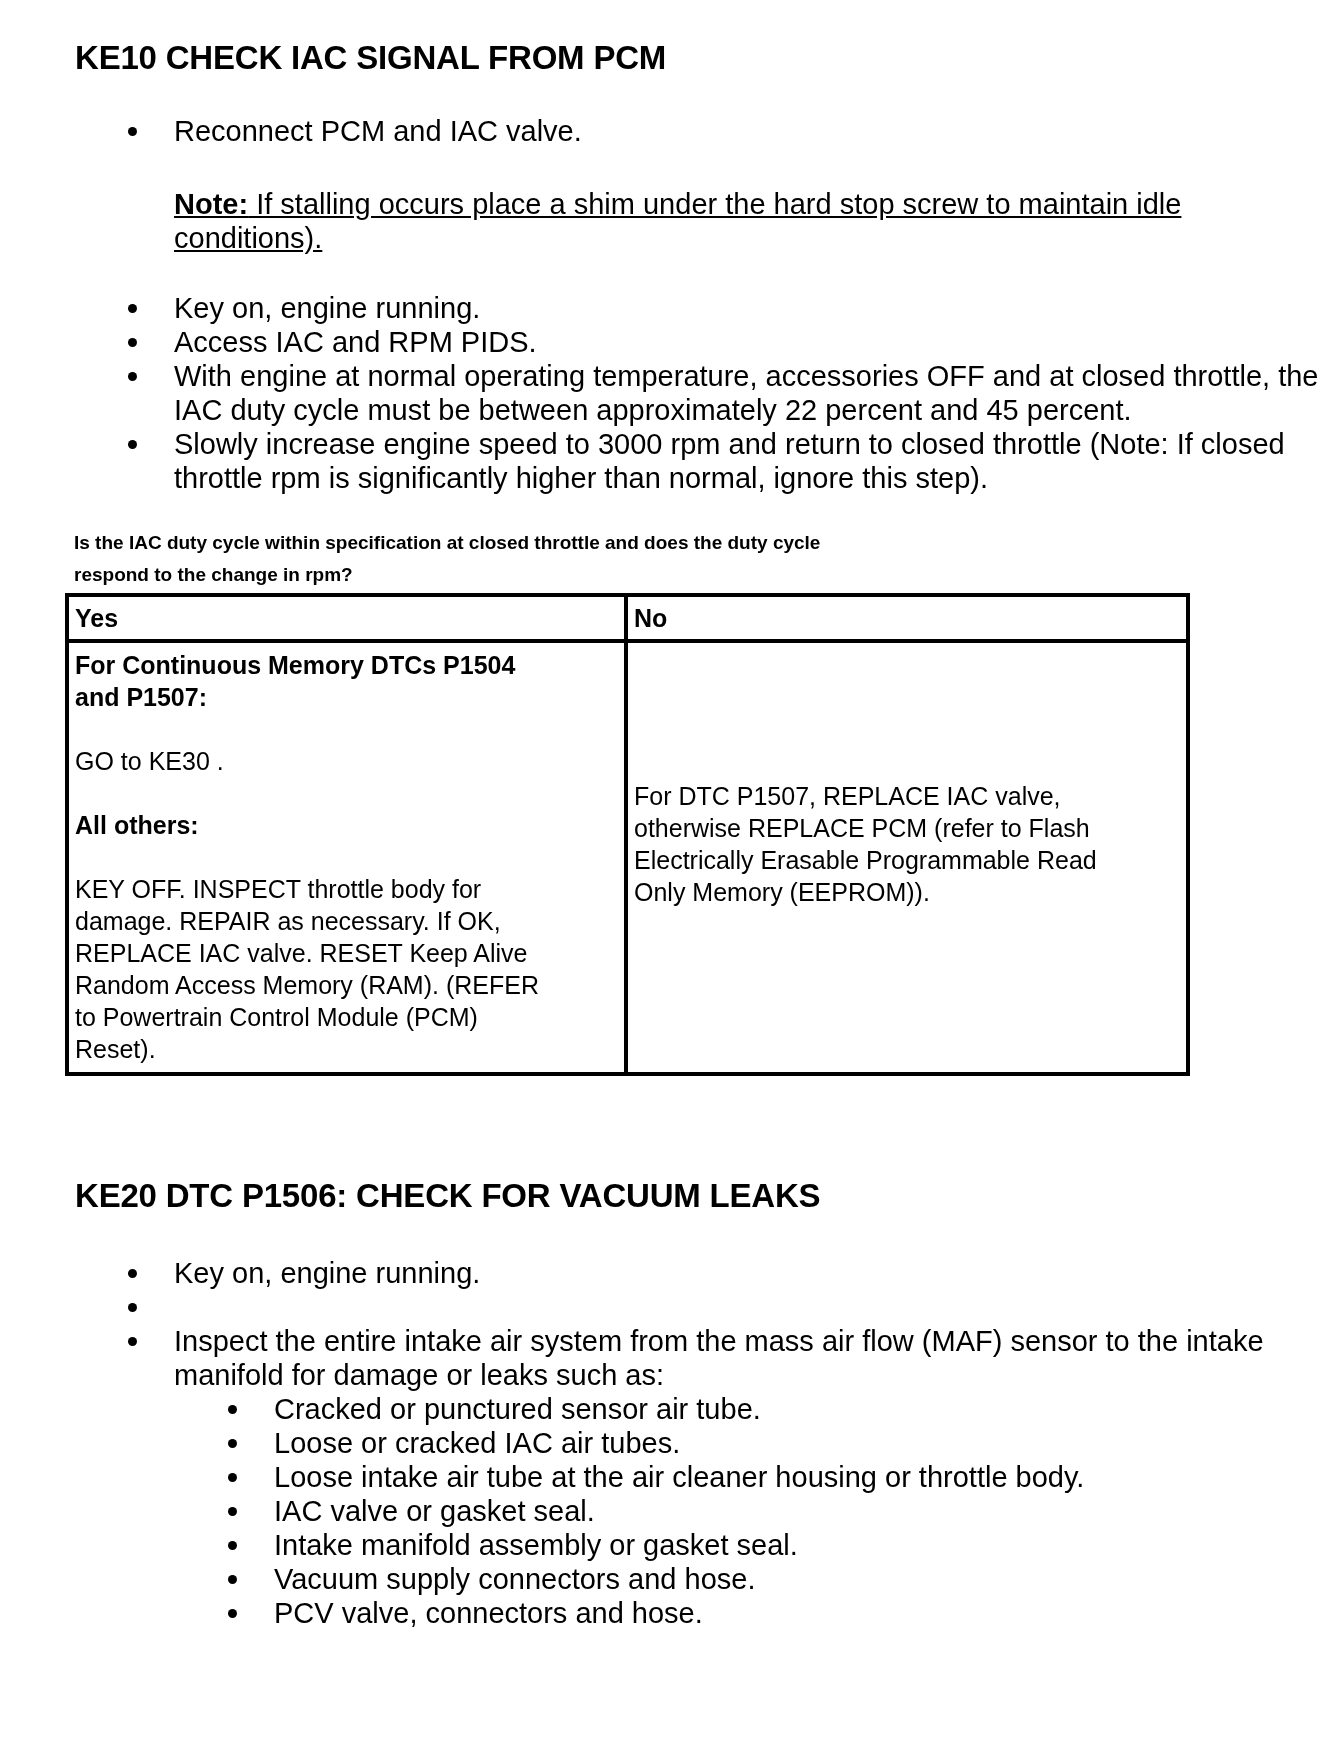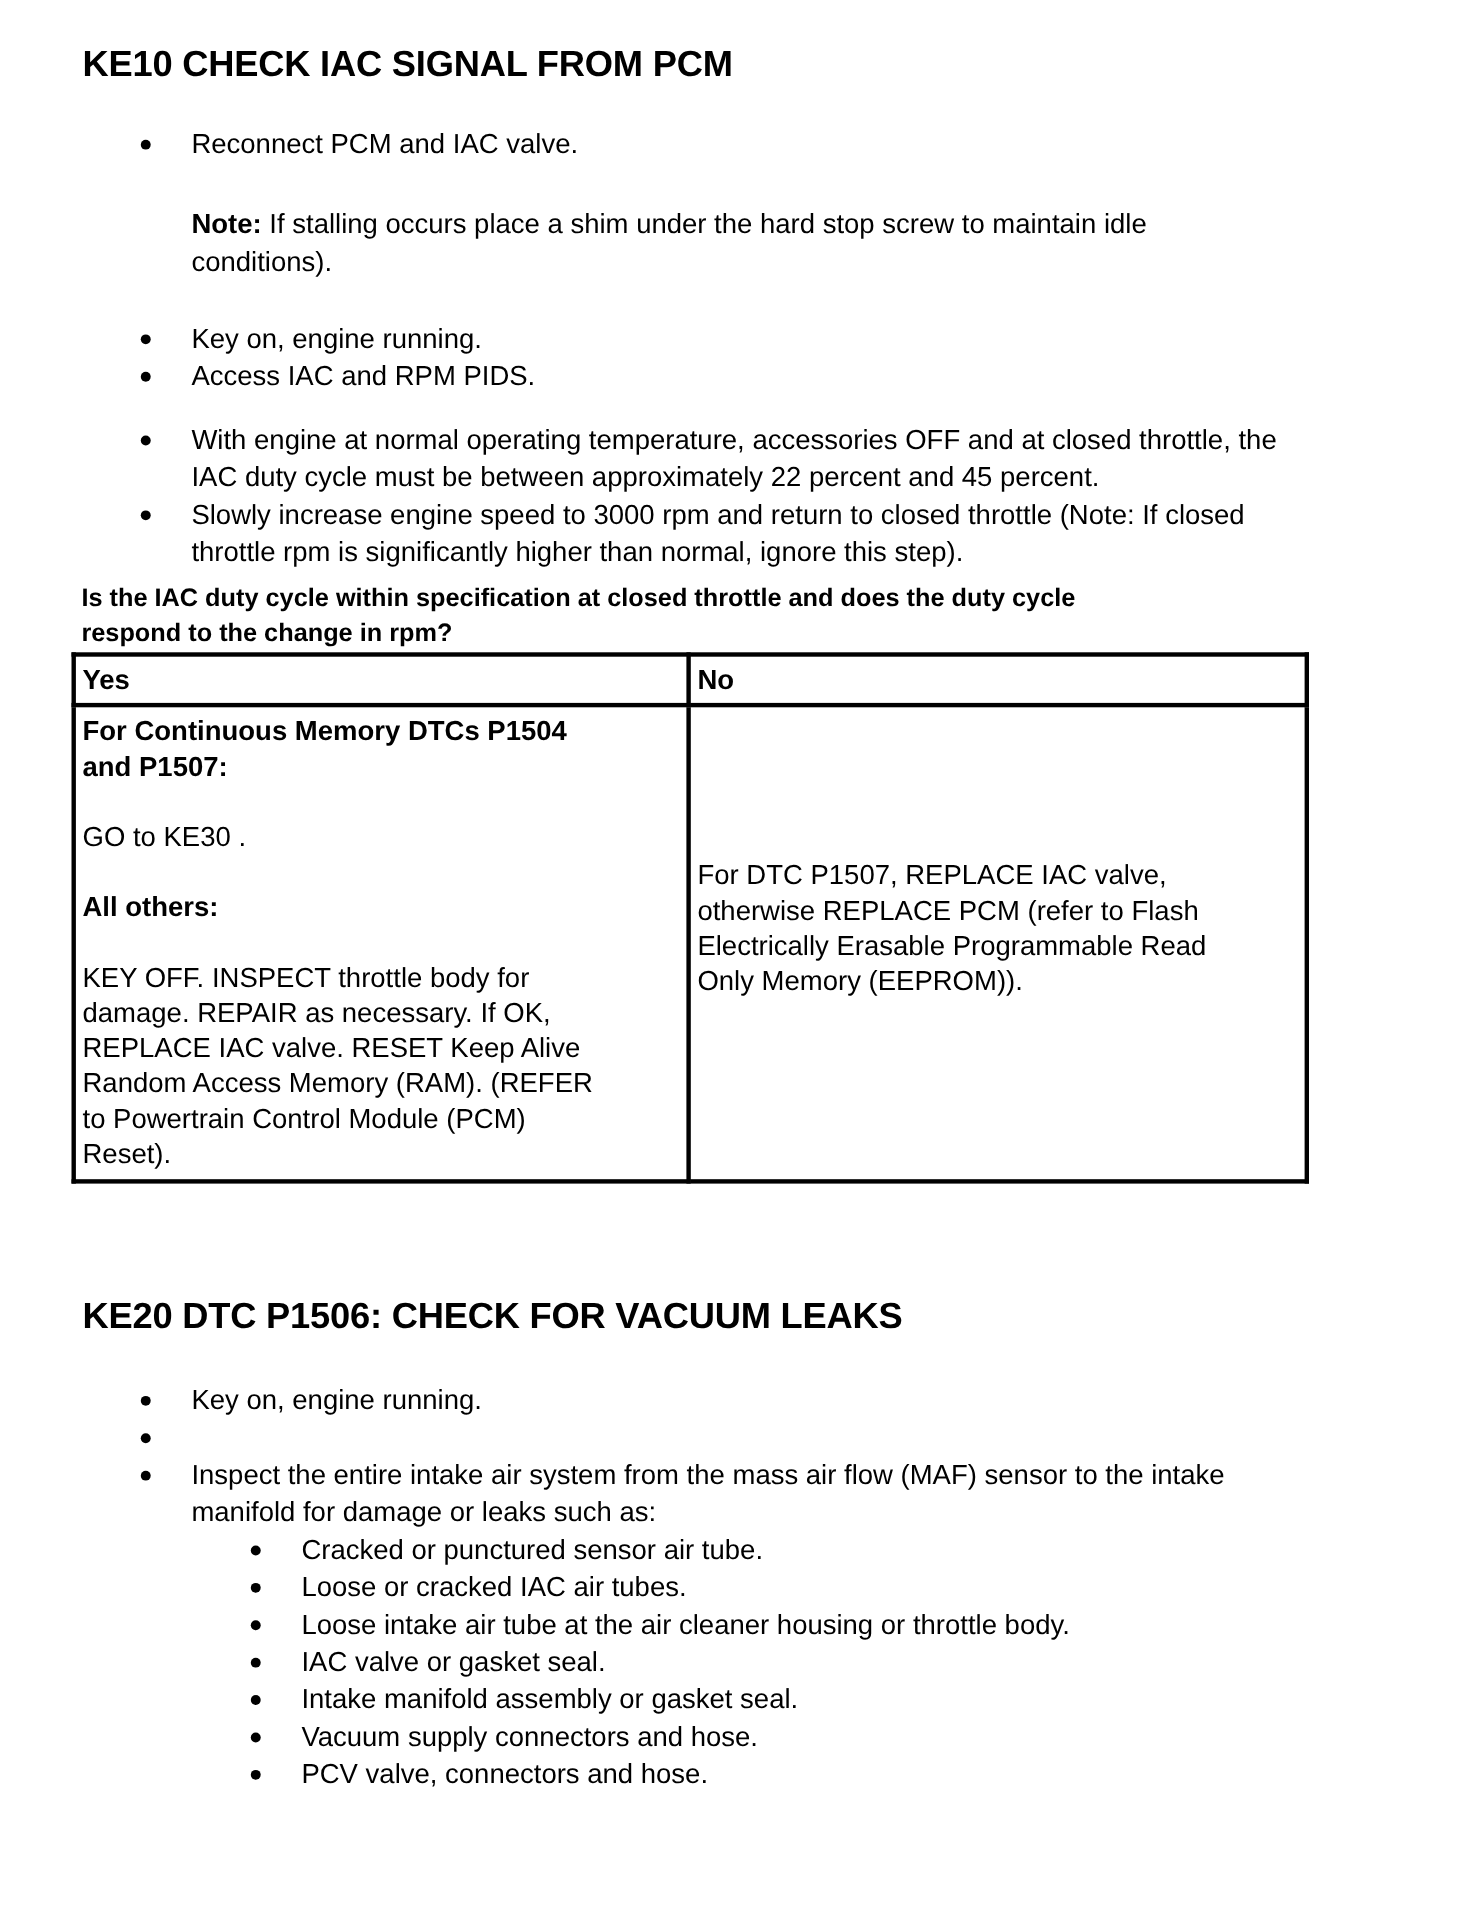--- a/index.html
+++ b/index.html
@@ -5,24 +5,24 @@
   html, body { margin: 0; padding: 0; background: #ffffff; }
   body {
     width: 1344px; height: 1752px; position: relative; overflow: hidden;
     font-family: "Liberation Sans", sans-serif; color: #000000;
   }
   .abs { position: absolute; }
   .h1 {
     font-weight: bold; font-size: 33px; line-height: 40px; white-space: nowrap;
     letter-spacing: -0.2px;
   }
-  .body-text { font-size: 25px; line-height: 34px; }
+  .body-text { font-size: 29px; line-height: 34px; text-decoration: underline; }
   .bullet { position: absolute; width: 9px; height: 9px; border-radius: 50%; background: #000; }
   .btext { position: absolute; white-space: nowrap; }
-  .question { font-weight: bold; font-size: 23px; line-height: 32px; white-space: nowrap; }
+  .question { font-weight: bold; font-size: 19px; line-height: 32px; white-space: nowrap; }
   table.answer {
     position: absolute; left: 65px; top: 593px; width: 1121px; height: 483px;
     border-collapse: collapse; table-layout: fixed;
   }
   table.answer th, table.answer td {
     border: 4px solid #000; padding: 0 6px; font-size: 25px; line-height: 32px;
   }
   table.answer th { height: 42px; font-weight: bold; text-align: left; vertical-align: middle; }
   table.answer td { vertical-align: top; }
   table.answer td.no { vertical-align: middle; }
@@ -47,21 +47,21 @@
 
 <div class="abs body-text" style="left:0; top:291px; width:1344px;">
   <div style="position:relative; height:34px;">
     <span class="bullet" style="left:128px; top:13px;"></span>
     <span class="btext" style="left:174px;">Key on, engine running.</span>
   </div>
   <div style="position:relative; height:34px;">
     <span class="bullet" style="left:128px; top:13px;"></span>
     <span class="btext" style="left:174px;">Access IAC and RPM PIDS.</span>
   </div>
-  <div style="position:relative; height:68px;margin-top:24px;">
+  <div style="position:relative; height:68px;">
     <span class="bullet" style="left:128px; top:13px;"></span>
     <span class="btext" style="left:174px; top:0;">With engine at normal operating temperature, accessories OFF and at closed throttle, the</span>
     <span class="btext" style="left:174px; top:34px;">IAC duty cycle must be between approximately 22 percent and 45 percent.</span>
   </div>
   <div style="position:relative; height:68px;padding-left:17px;">
     <span class="bullet" style="left:128px; top:13px;"></span>
     <span class="btext" style="left:174px; top:0;">Slowly increase engine speed to 3000 rpm and return to closed throttle (Note: If closed</span>
     <span class="btext" style="left:174px; top:34px;">throttle rpm is significantly higher than normal, ignore this step).</span>
   </div>
 </div>

